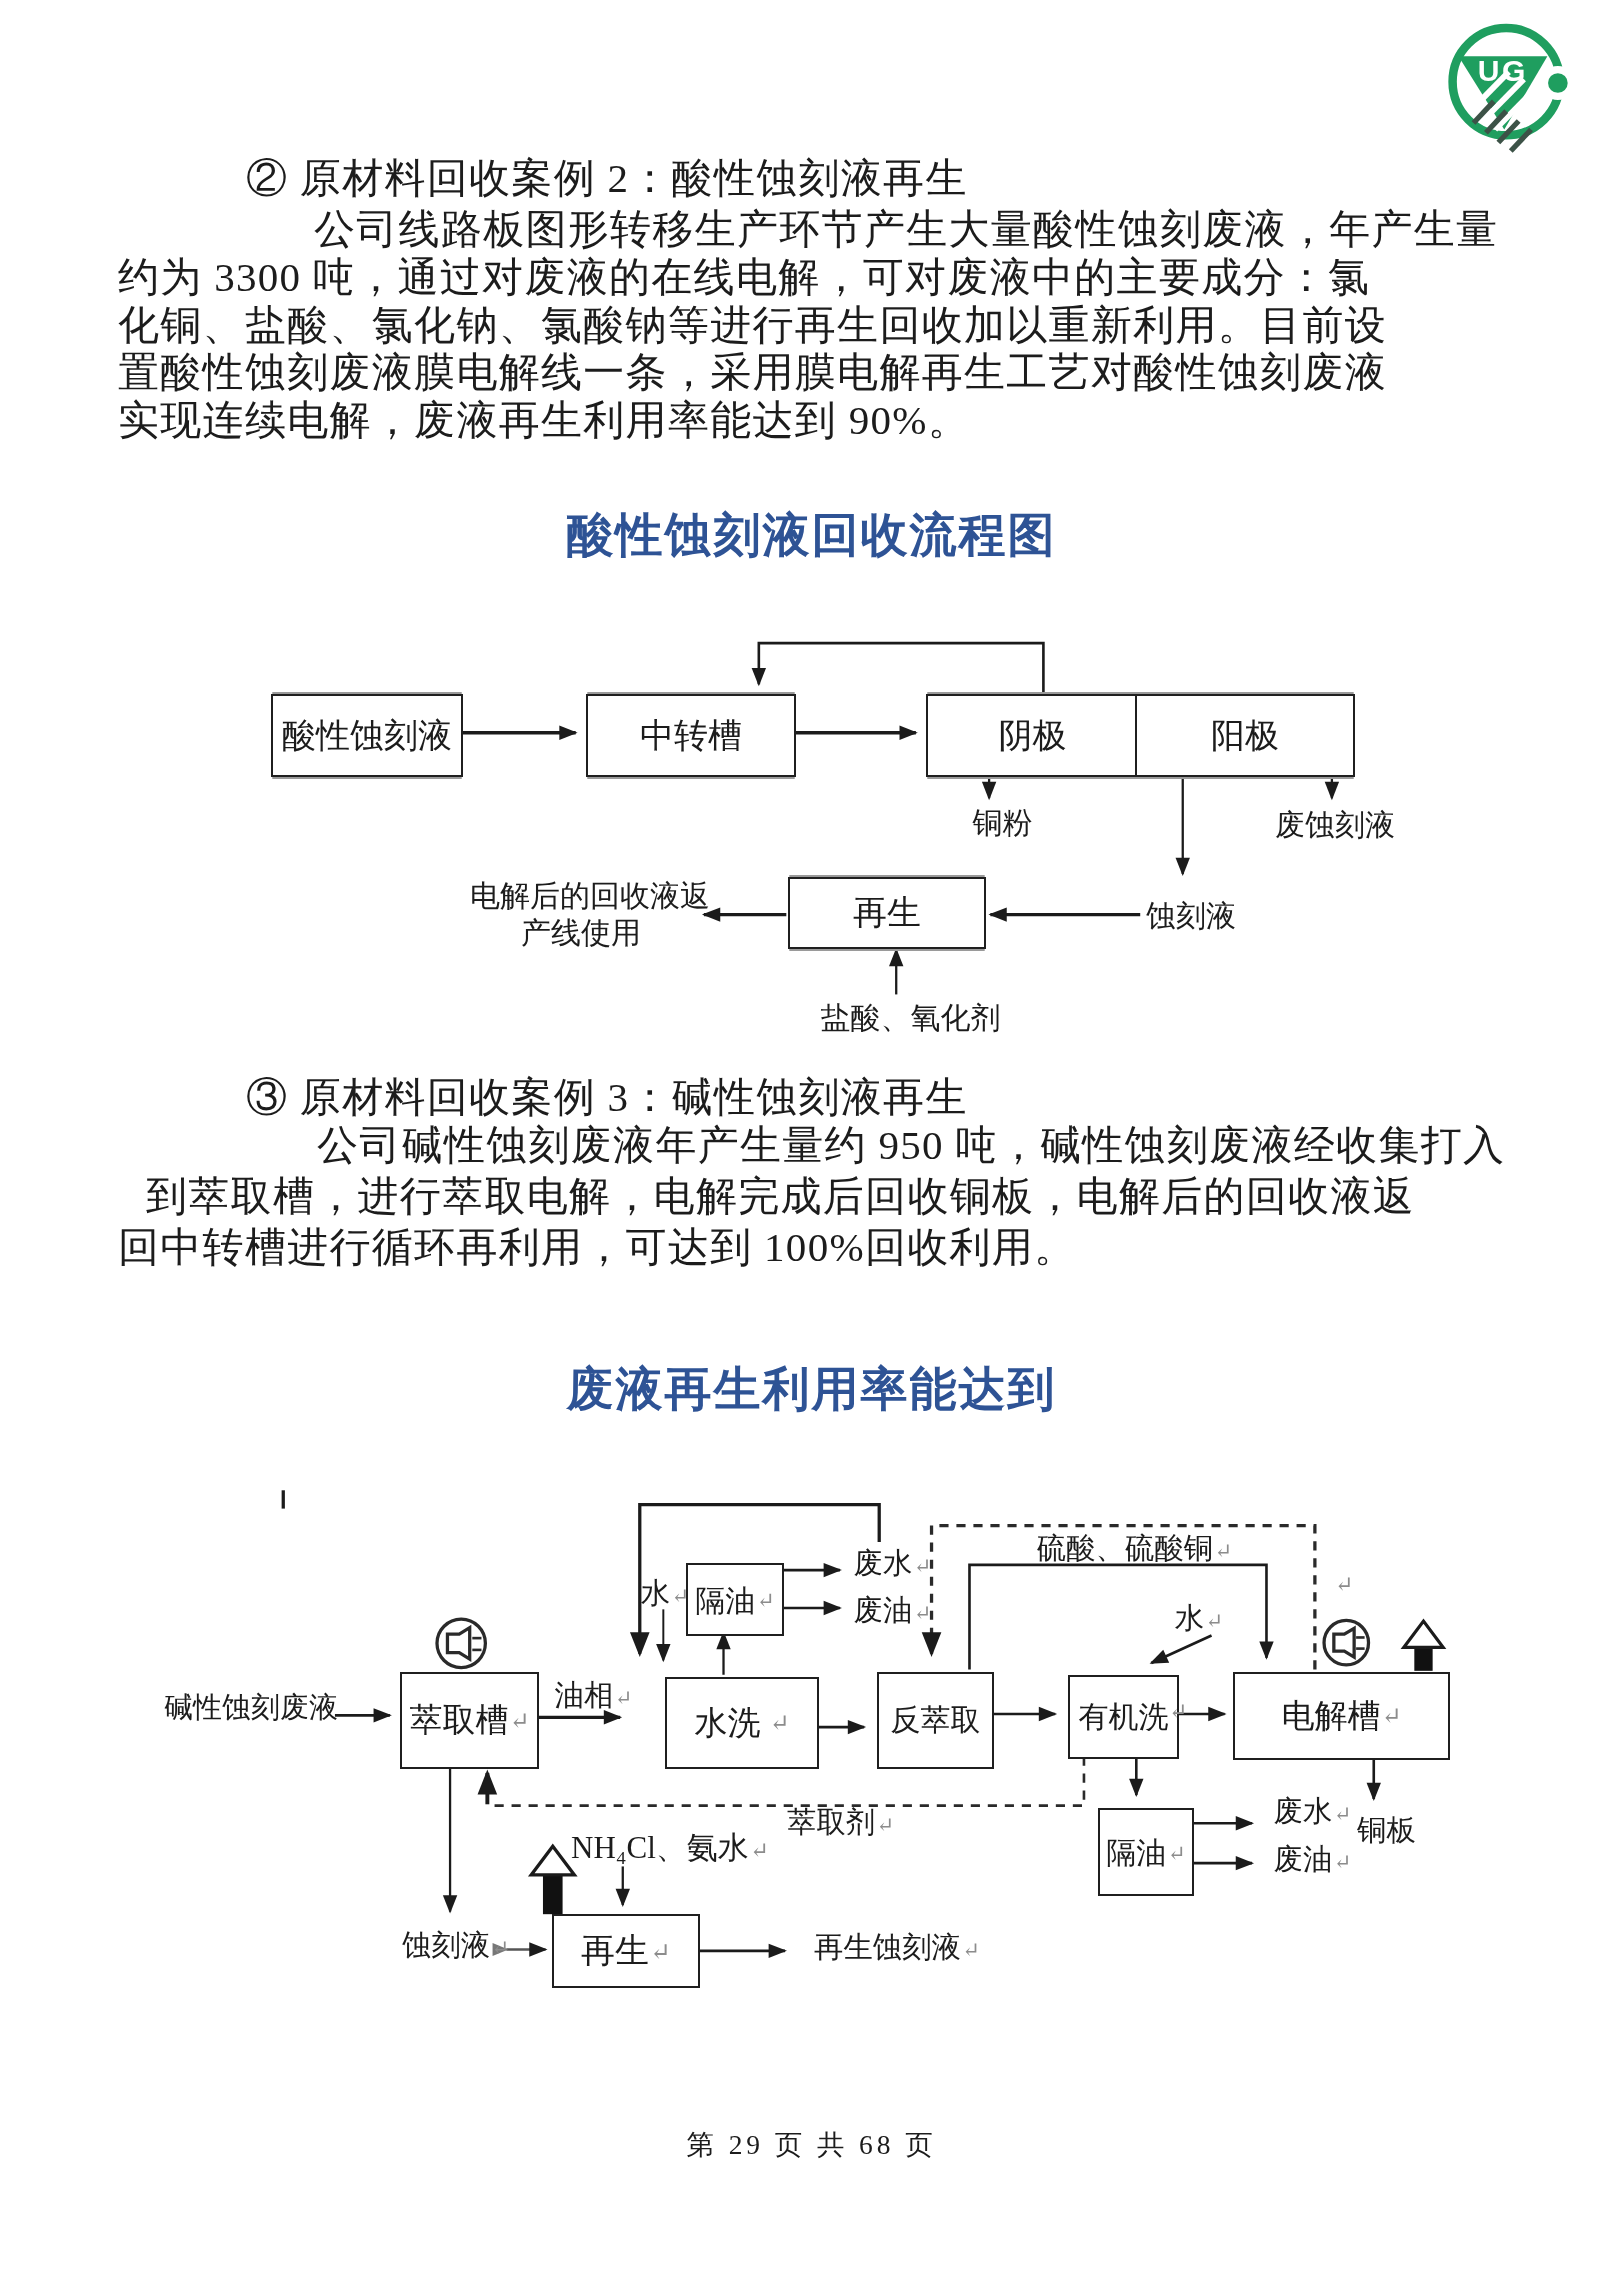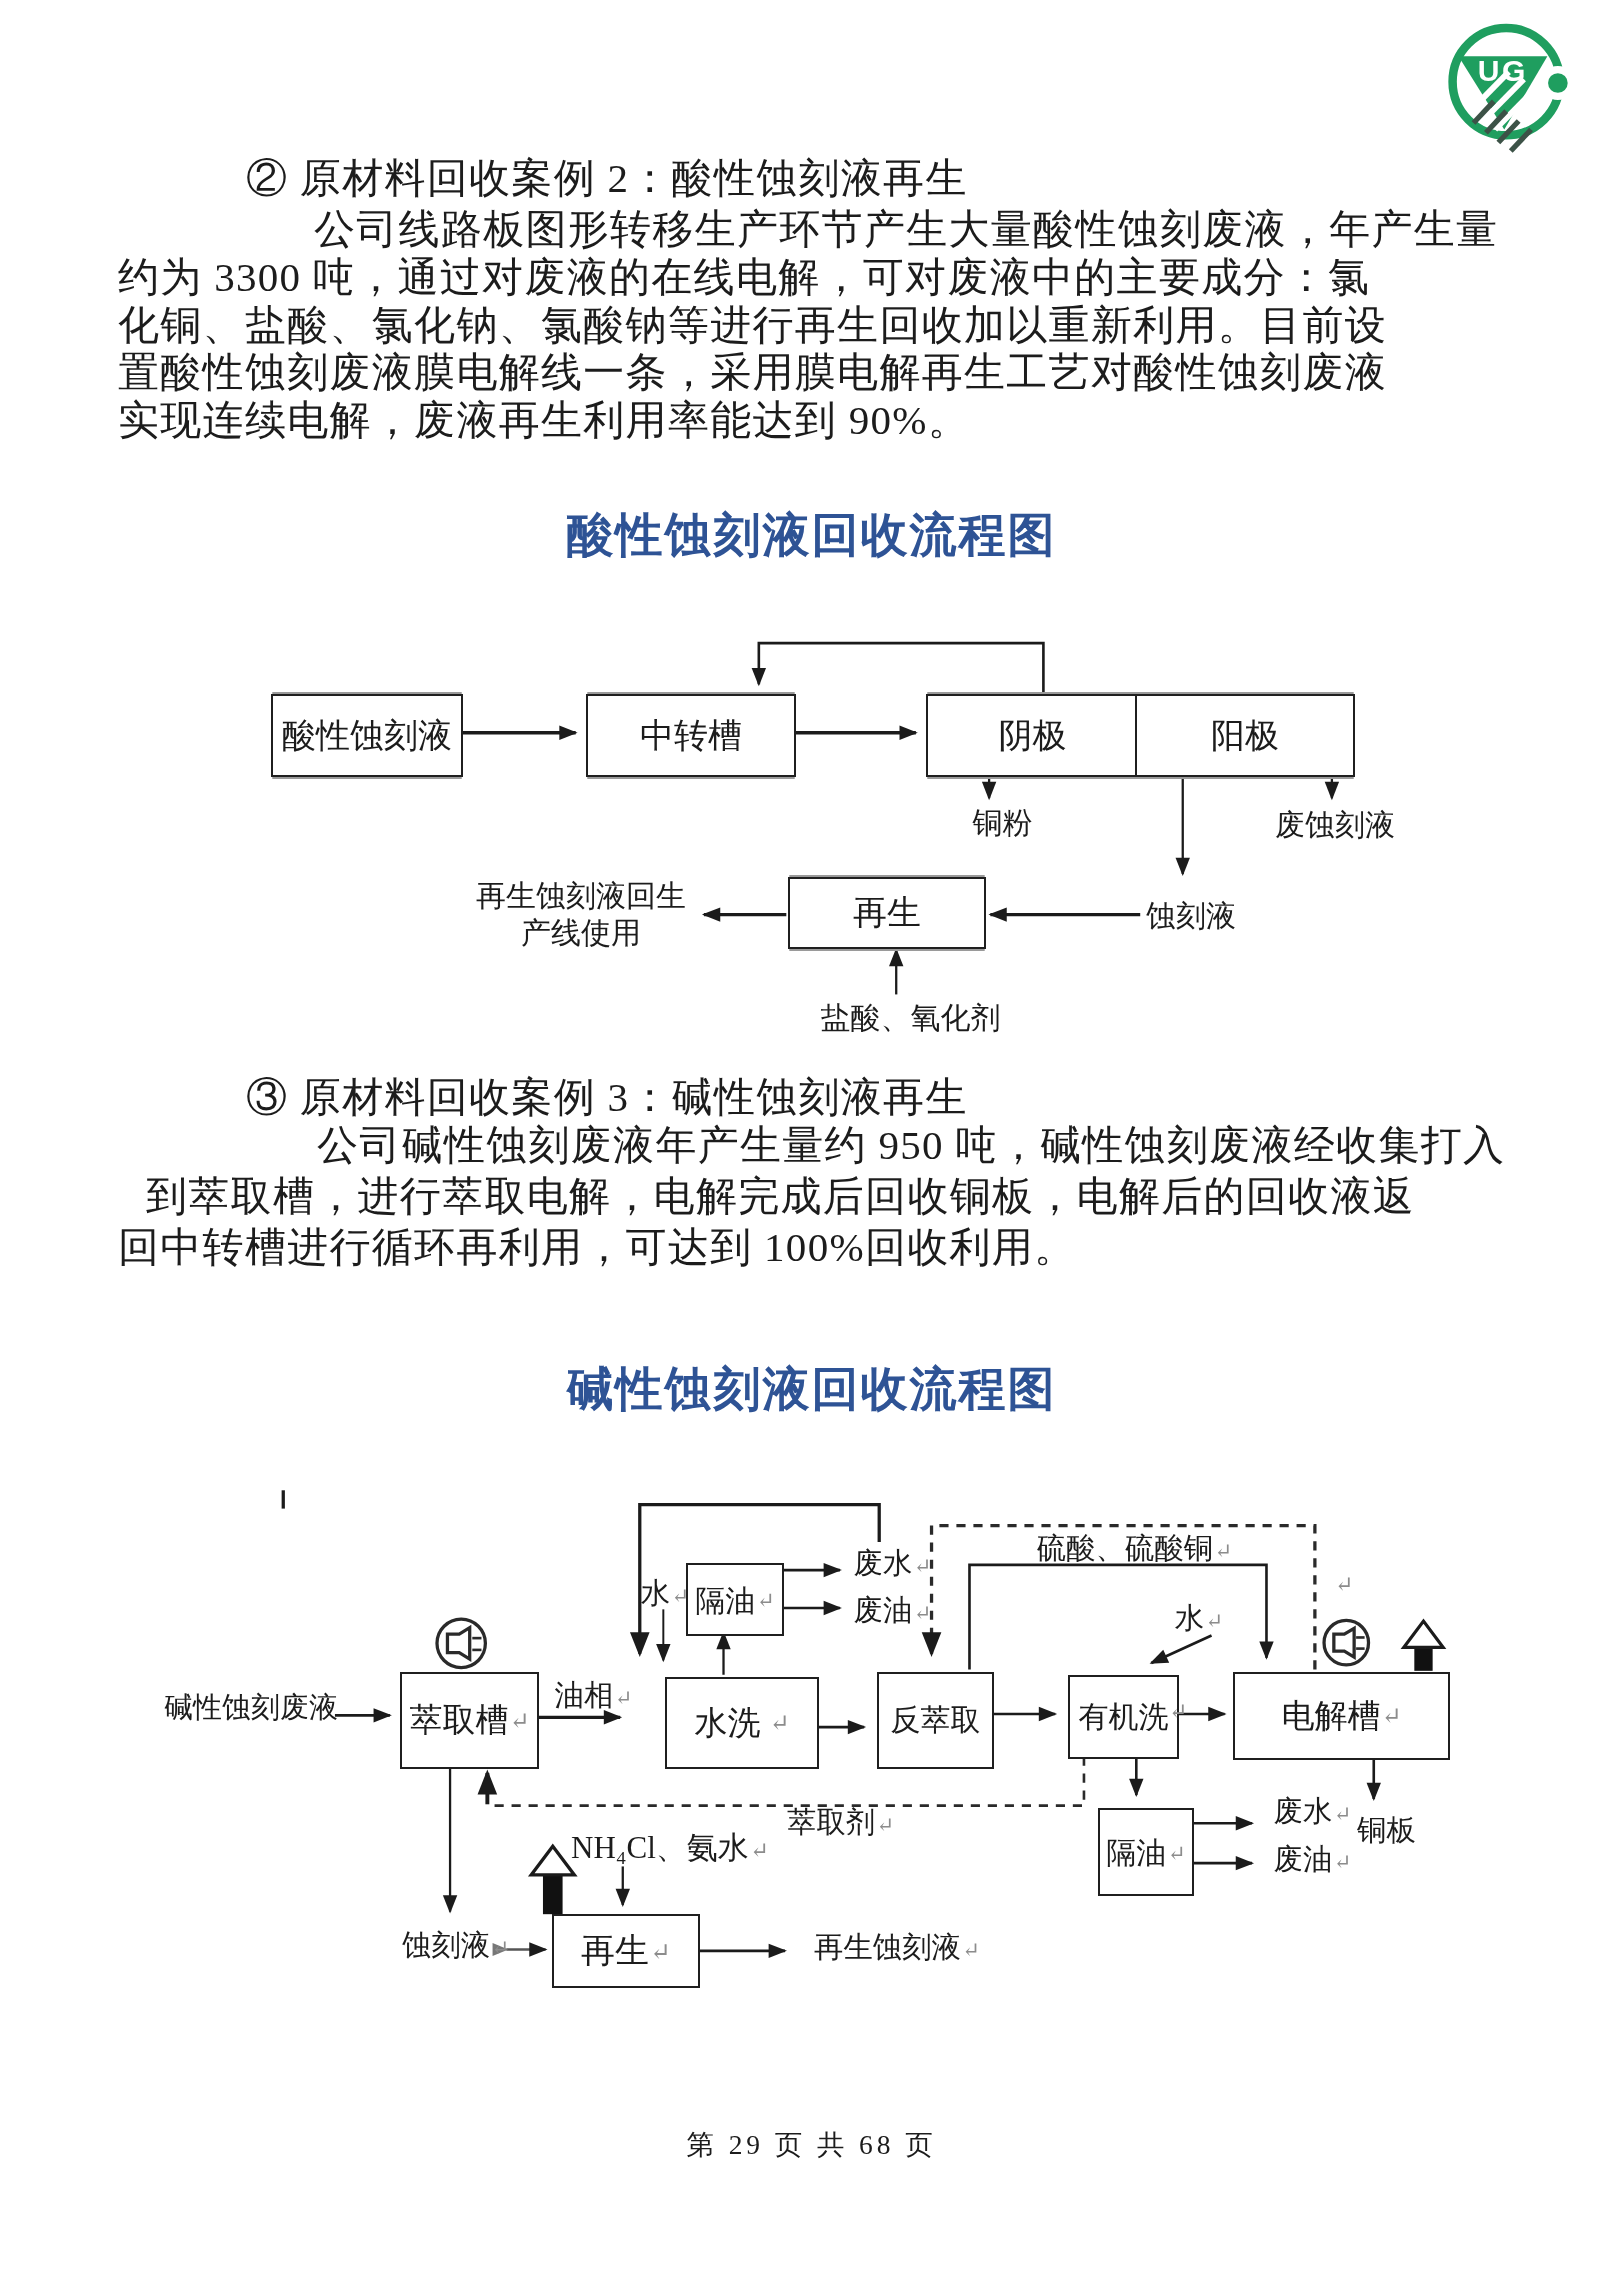--- a/index.html
+++ b/index.html
@@ -139,30 +139,30 @@
   <div class="fbox d1box" style="left:1135px;top:694px;width:216px;height:79px;">
     <span>阳极</span>
     </div>
   <div class="fbox d1box" style="left:788px;top:877px;width:194px;height:68px;">
     <span>再生</span>
     </div>
 
   <div class="flabel" style="left:950px;top:806px;width:105px;">铜粉</div>
   <div class="flabel" style="left:1263px;top:808px;width:144px;">废蚀刻液</div>
   <div class="flabel" style="left:1142px;top:899px;width:98px;">蚀刻液</div>
-  <div class="flabel" style="left:470px;top:879px;width:222px;">再生蚀刻液回生</div>
+  <div class="flabel" style="left:470px;top:879px;width:222px;">电解后的回收液返</div>
   <div class="flabel" style="left:470px;top:916px;width:222px;">产线使用</div>
   <div class="flabel" style="left:819px;top:1001px;width:183px;">盐酸、氧化剂</div>
 
   <div class="heading" style="left:246px;top:1076px;">③ 原材料回收案例 3：碱性蚀刻液再生</div>
   <div class="bodyline" style="left:317px;top:1124px;">公司碱性蚀刻废液年产生量约 950 吨，碱性蚀刻废液经收集打入</div>
   <div class="bodyline" style="left:118px;top:1175px;margin-left:28px;">到萃取槽，进行萃取电解，电解完成后回收铜板，电解后的回收液返</div>
   <div class="bodyline" style="left:118px;top:1226px;">回中转槽进行循环再利用，可达到 100%回收利用。</div>
 
-  <div class="doctitle" style="top:1358px;">碱性蚀刻液回收流程图</div>
+  <div class="doctitle" style="top:1358px;">废液再生利用率能达到</div>
 
   <div class="fbox d2box" style="left:400px;top:1672px;width:135px;height:93px;">
     <span>萃取槽</span>
       <span class="ret">↵</span>
     </div>
   <div class="fbox d2box" style="left:654px;top:1677px;width:150px;height:88px;margin-left:11px;">
     <span>水洗</span>
       <span class="ret" style="margin-left:9.2px;">↵</span>
     </div>
   <div class="fbox d2box toptext" style="left:686px;top:1563px;width:94px;height:65px;font-size:30px;">

